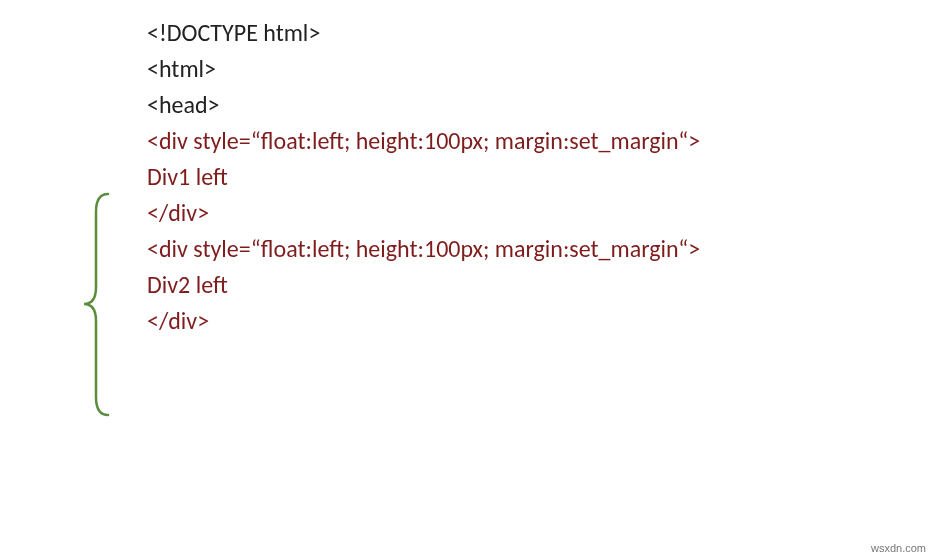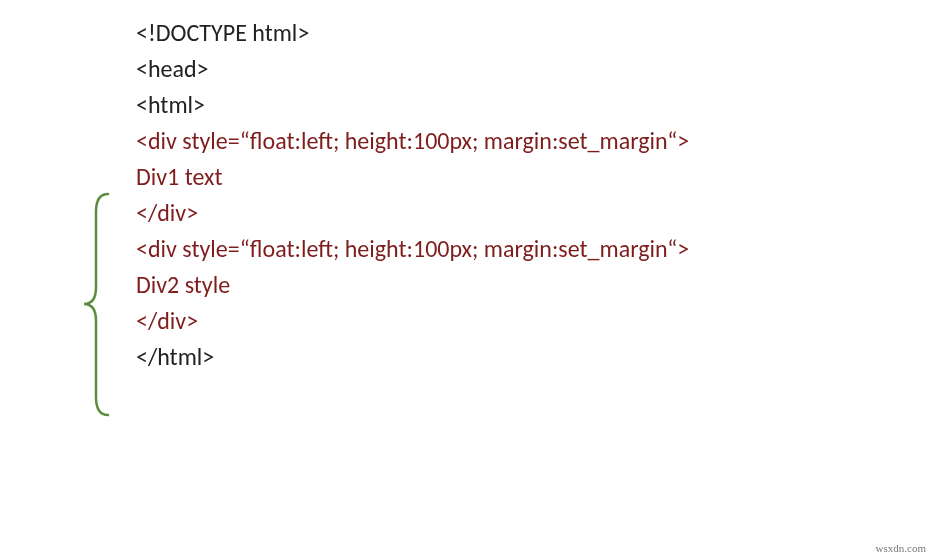--- a/index.html
+++ b/index.html
@@ -6,21 +6,22 @@
       margin: 0;
       padding: 0;
       background: #ffffff;
       font-family: Calibri, 'Segoe UI', Arial, sans-serif;
       width: 934px;
       height: 560px;
       position: relative;
     }
     .container {
       padding-top: 15px;
-      padding-left: 101px;
+      padding-left: 80px;
+      margin-left: 32px;
     }
     .code-line {
       font-size: 24px;
       line-height: 1.5;
       white-space: nowrap;
       padding-left: 35px;
     }
     .dark {
       color: #222222;
     }
@@ -36,37 +37,36 @@
     }
     .bracket svg {
       display: block;
     }
     .watermark {
       position: absolute;
       right: 8px;
       bottom: 6px;
       font-size: 11px;
       color: #777777;
-      font-family: Liberation Serif, serif;
+      font-family: Liberation Sans, sans-serif;
     }
   </style>
 </head>
 <body>
 
 <div class="container">
   <div class="code-line dark">&lt;!DOCTYPE html&gt;</div>
+  <div class="code-line dark">&lt;html&gt;</div>
   <div class="code-line dark">&lt;head&gt;</div>
-  <div class="code-line dark">&lt;html&gt;</div>
   <div class="code-line green">&lt;div style=“float:left; height:100px; margin:set_margin“&gt;</div>
-  <div class="code-line green">Div1 text</div>
+  <div class="code-line green">Div1 left</div>
   <div class="code-line green">&lt;/div&gt;</div>
   <div class="code-line green">&lt;div style=“float:left; height:100px; margin:set_margin“&gt;</div>
-  <div class="code-line green">Div2 style</div>
+  <div class="code-line green">Div2 left</div>
   <div class="code-line green">&lt;/div&gt;</div>
-  <div class="code-line dark">&lt;/html&gt;</div>
 </div>
 
 <div class="bracket">
   <svg width="30" height="225" viewBox="0 0 30 225">
     <path d="M 28 2
              Q 16 2 16 20
              L 16 95
              Q 16 112 4 112
              Q 16 112 16 129
              L 16 205

